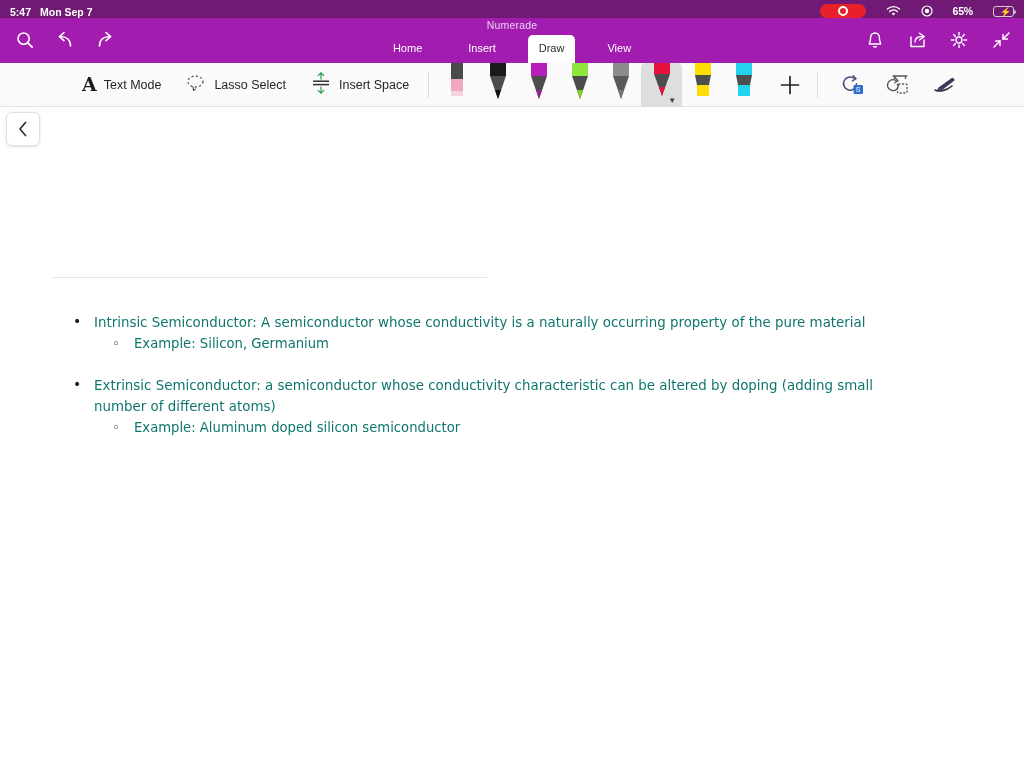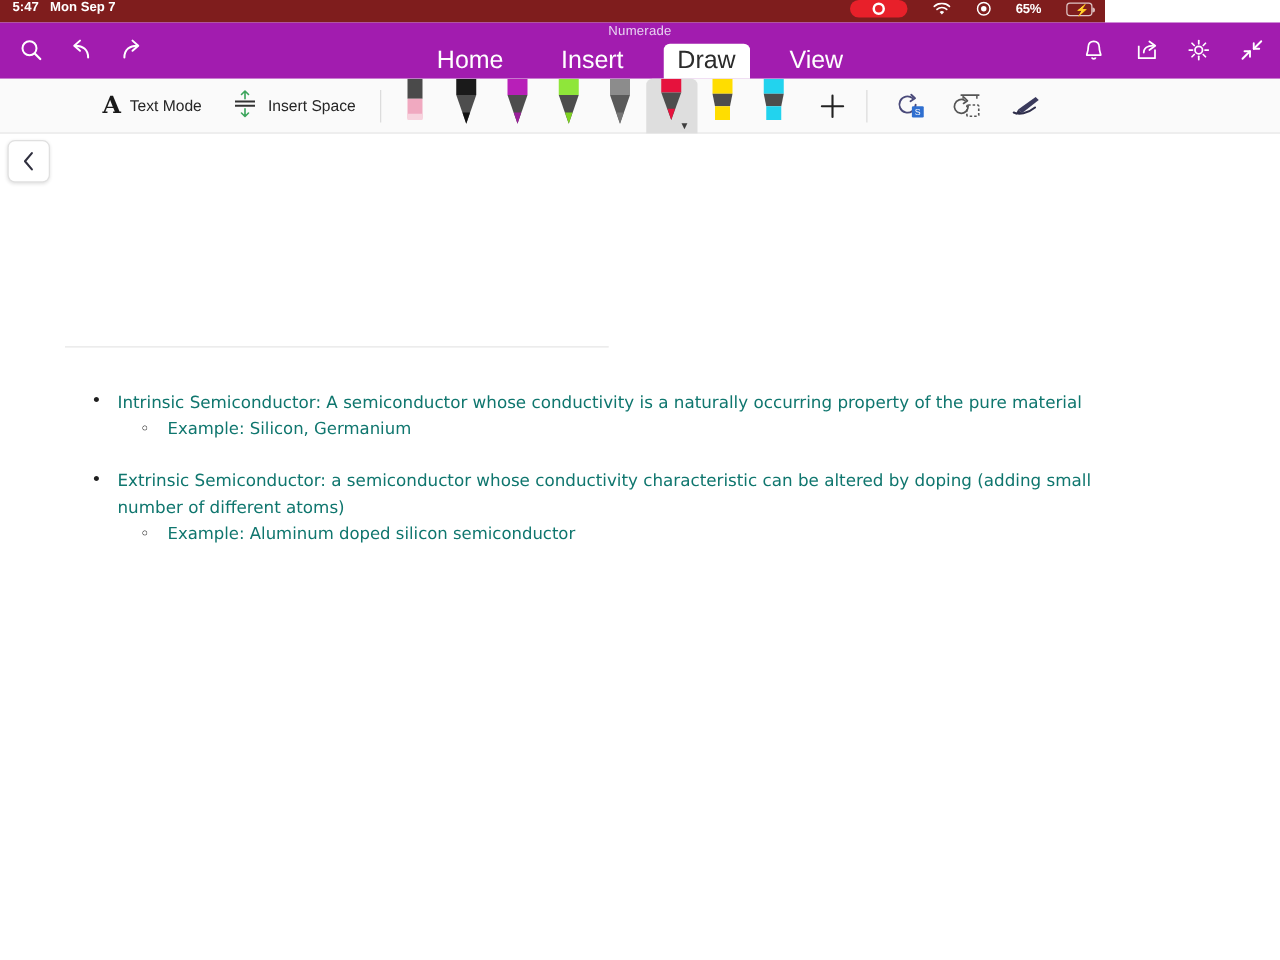--- a/index.html
+++ b/index.html
@@ -7,23 +7,23 @@
     width: 1024px; height: 768px;
     font-family: "Liberation Sans", sans-serif;
     background: #ffffff;
     overflow: hidden;
   }
   #app { position: relative; width: 1024px; height: 768px; }
 
   
   .statusbar {
     position: absolute; top: 0; left: 0;
-    width: 884px; height: 18px;
-    background: #7f1d1d;
-    display: flex; align-items: flex-start;
+    width: 1024px; height: 18px;
+    background: #701a75;
+    display: flex; align-items: flex-end;
     color: #ffffff;
     font-size: 10.5px; font-weight: bold;
     padding: 0 6px;
   }
   .sb-left { display: flex; align-items: center; gap: 9px; padding-left: 4px; }
   .sb-right { margin-left: auto; display: flex; align-items: center; gap: 20px; padding-right: 4px; }
   .rec-pill {
     width: 46px; height: 14px; border-radius: 7px;
     background: #e8202a;
     display: flex; align-items: center; justify-content: center;
@@ -69,21 +69,21 @@
   .doc-title {
     position: absolute; top: 1px; left: 0; width: 1024px;
     text-align: center; color: #e8d4f2;
     font-size: 10.5px; letter-spacing: 0.2px;
   }
   .tabs {
     position: absolute; left: 0; width: 1024px; bottom: 0;
     display: flex; justify-content: center; align-items: flex-end; gap: 0px;
   }
   .tab {
-    color: #ffffff; font-size: 20px;
+    color: #ffffff; font-size: 11px;
     padding: 5px 14px 6px 14px;
     margin: 0 9px;
     border-radius: 5px 5px 0 0;
     line-height: 17px;
   }
   .tab.active {
     background: #ffffff; color: #2b2b2b; font-weight: normal;
     border-radius: 5px 5px 0 0;
     padding: 5px 11px 6px 11px;
   }
@@ -286,20 +286,29 @@
   </div>
 
   <div class="toolbar">
     <div style="width:70px"></div>
 
     <div class="tb-item">
       <span style="font-family:'DejaVu Serif',serif;font-size:19px;font-weight:bold;color:#1a1a1a;line-height:19px;">A</span>
       <span>Text Mode</span>
     </div>
 
+    <div class="tb-item">
+      <span>
+        <svg width="22" height="20" viewBox="0 0 22 20">
+          <ellipse cx="10.5" cy="8.5" rx="7.5" ry="5.5" stroke="#555" stroke-width="1.3" fill="none" stroke-dasharray="2 2.4"></ellipse>
+          <path d="M8 13.5 L8.5 17.5 L10.8 15.6" stroke="#555" stroke-width="1.2" fill="none" stroke-linejoin="round"></path>
+        </svg>
+      </span>
+      <span>Lasso Select</span>
+    </div>
 
     <div class="tb-item">
       <span>
         <svg width="22" height="24" viewBox="0 0 22 24">
           <path d="M11 2 L11 8 M8.2 4.6 L11 1.8 L13.8 4.6" stroke="#3ca55c" stroke-width="1.3" fill="none" stroke-linecap="round" stroke-linejoin="round"></path>
           <line x1="3" y1="10.2" x2="19" y2="10.2" stroke="#333" stroke-width="1.5"></line>
           <line x1="3" y1="13.6" x2="19" y2="13.6" stroke="#333" stroke-width="1.5"></line>
           <path d="M11 16 L11 22 M8.2 19.4 L11 22.2 L13.8 19.4" stroke="#3ca55c" stroke-width="1.3" fill="none" stroke-linecap="round" stroke-linejoin="round"></path>
         </svg>
       </span>

